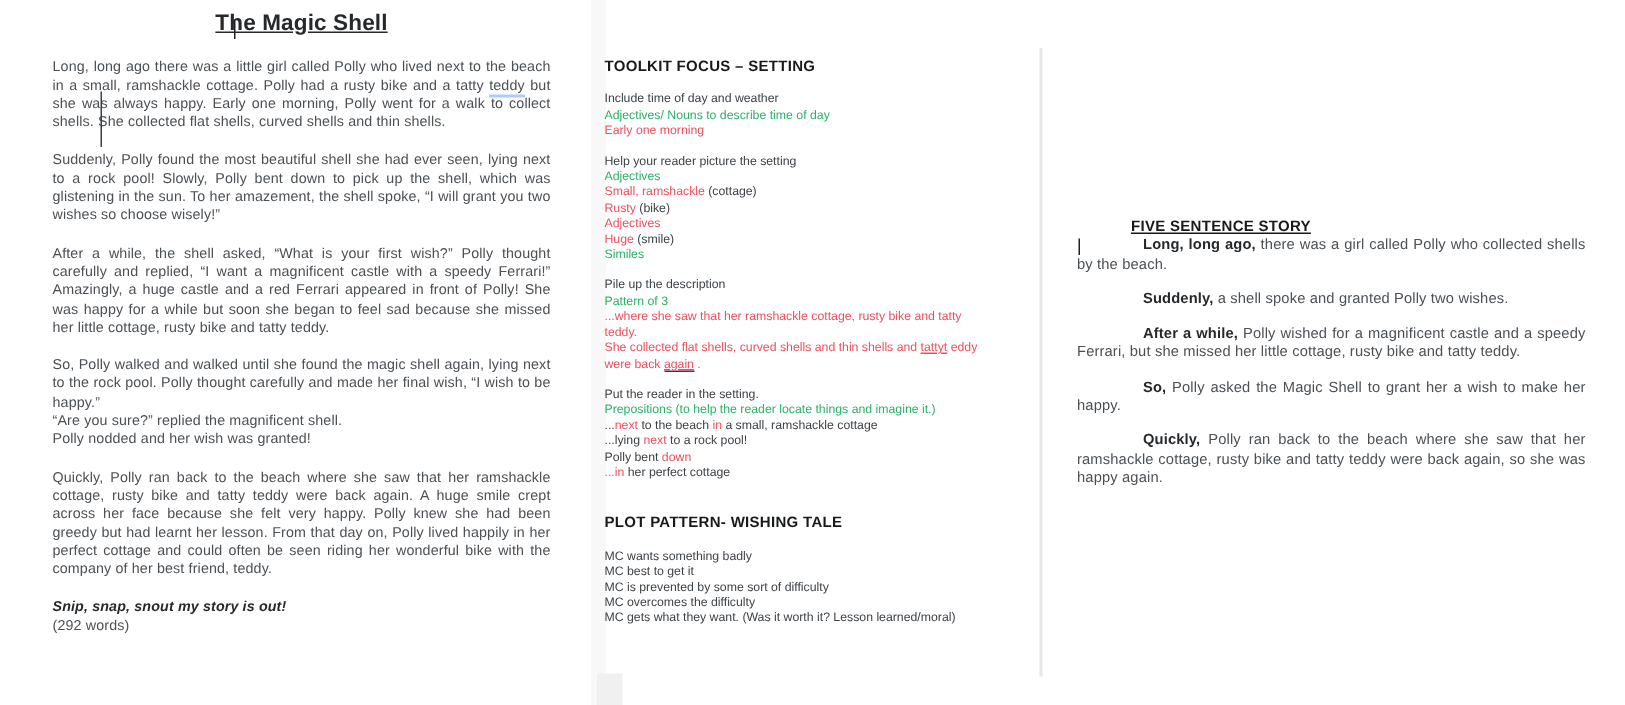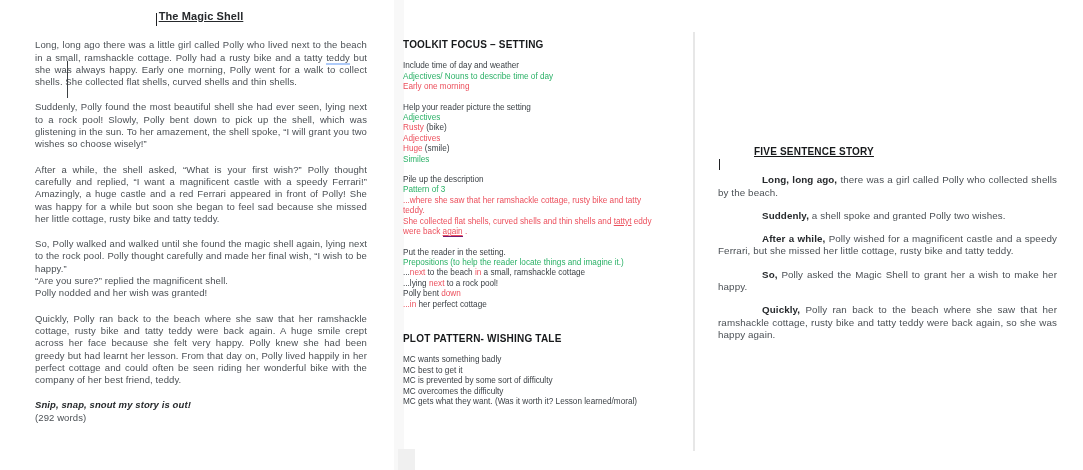--- a/index.html
+++ b/index.html
@@ -2,21 +2,21 @@
 <html style="--red: #ec4f5c; --green: #2bb167;"><head>
 <meta charset="utf-8">
 <style>
   * { margin:0; padding:0; box-sizing:border-box; }
   html,body { background:#ffffff; }
   body { width:1083px; height:470px; overflow:hidden; font-family:"Liberation Sans","DejaVu Sans",sans-serif; }
   .screen { position:relative; width:1083px; height:470px; background:#fff; overflow:hidden; }
 
   
   .story-panel { position:absolute; left:35px; top:10px; width:332px; font-size:9.5px; line-height:12.3px; color:#4b5055; letter-spacing:0.1px; }
-  .story-title { text-align:center; font-size:11px; font-weight:700; color:#26292c; text-decoration:underline; margin-bottom:17px; }
+  .story-title { text-align:center; font-size:15px; font-weight:700; color:#26292c; text-decoration:underline; margin-bottom:17px; }
   .story-panel p { text-align:justify; margin:0 0 13px 0; }
   .p4-line { display:block; text-align:left; }
   .p4-just { display:block; text-align:justify; }
   .signoff { font-weight:700; font-style:italic; color:#26292c; text-align:center; margin-bottom:0 !important; }
   .wordcount { text-align:left !important; }
   .sugg { border-bottom:2px solid #aecbfa; }
 
   
   .gap-strip { position:absolute; left:394px; top:0; width:10px; height:470px; background:#f8f8f8; }
   .gap-block { position:absolute; left:398px; top:449px; width:17px; height:21px; background:#f0f0f0; }
@@ -31,21 +31,21 @@
   .tk-heading { font-size:10px; font-weight:700; color:#17191b; letter-spacing:0.2px; margin-bottom:11px; }
   .tk-block { margin-bottom:10px; }
   .tk-block.pre-plot { margin-bottom:24px; }
   .g { color:var(--green,#2bb167); }
   .r { color:var(--red,#ec4f5c); }
   .u { text-decoration:underline; }
   .u2 { text-decoration:underline; border-bottom:1px solid #701a75; }
 
   
   .five-panel { position:absolute; left:718px; top:146px; width:339px; font-size:9.8px; line-height:12.3px; color:#4b5055; letter-spacing:0.1px; }
-  .five-heading { font-size:10px; font-weight:700; text-decoration:underline; color:#17191b; letter-spacing:0.2px; margin-bottom:16px;padding-left:36px; }
+  .five-heading { font-size:10px; font-weight:700; text-decoration:underline; color:#17191b; letter-spacing:0.2px; margin-bottom:0;padding-left:36px; }
   .five-panel p { text-align:justify; margin:0 0 11px 0; }
   .lead { font-weight:700; color:#26292c;padding-left:44px; }
 </style>
 </head>
 <body>
 
 <div class="screen">
 
   <section class="story-panel">
     <h1 class="story-title">The Magic Shell</h1>
@@ -73,20 +73,21 @@
 
     <div class="tk-block">
       <div>Include time of day and weather</div>
       <div class="g">Adjectives/ Nouns to describe time of day</div>
       <div class="r">Early one morning</div>
     </div>
 
     <div class="tk-block">
       <div> Help your reader picture the setting</div>
       <div class="g">Adjectives</div>
+      <div><span class="r">Small, ramshackle</span><span> (cottage)</span></div>
       <div><span class="r">Rusty</span><span> (bike)</span></div>
       <div class="r">Adjectives</div>
       <div><span class="r">Huge</span><span> (smile)</span></div>
       <div class="g">Similes</div>
     </div>
 
     <div class="tk-block">
       <div>Pile up the description</div>
       <div class="g">Pattern of 3</div>
       <div class="r">...where she saw that her ramshackle cottage, rusty bike and tatty teddy.</div>

